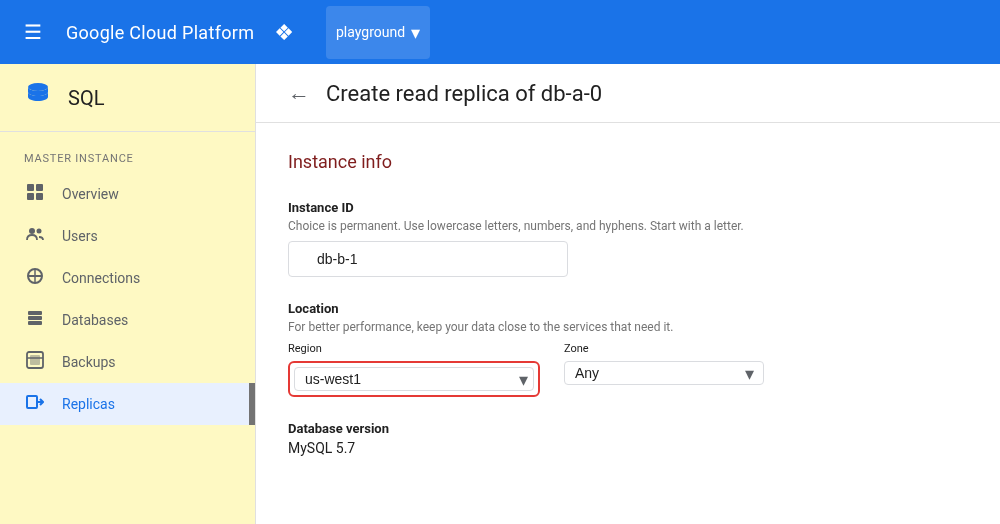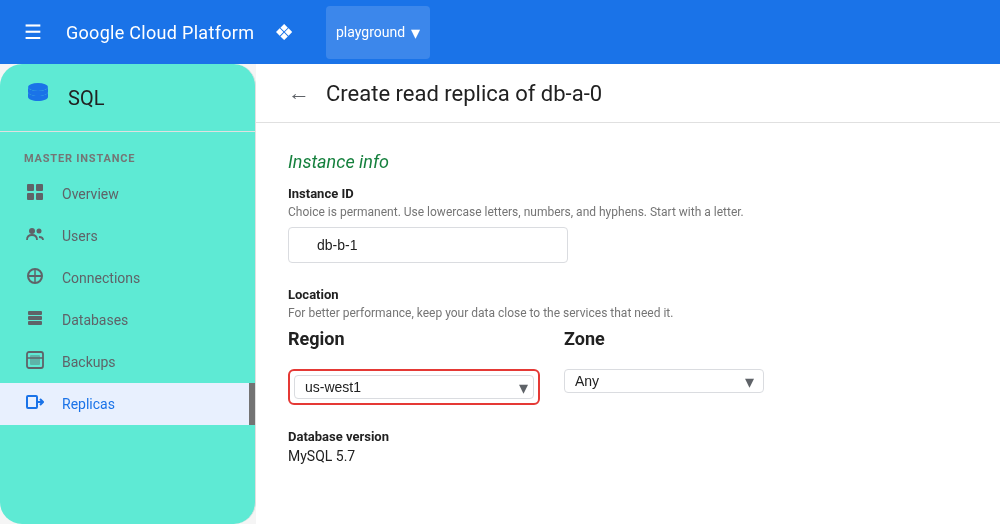--- a/index.html
+++ b/index.html
@@ -49,44 +49,43 @@
 
     
     .app-body {
       display: flex;
       height: calc(100vh - 64px);
     }
 
     
     .sidebar {
       width: 256px;
-      background: #5eead4;
+      background: #fef9c3;
       border-right: 1px solid #e0e0e0;
       flex-shrink: 0;
-      border-radius: 22px;
     }
     .sidebar-header {
       display: flex;
       align-items: center;
       gap: 16px;
       padding: 16px 24px;
       border-bottom: 1px solid #e0e0e0;
     }
     .sidebar-header-icon {
       color: #1a73e8;
       font-size: 28px;
     }
     .sidebar-header-title {
       font-size: 20px;
       font-weight: 400;
       color: #212121;
     }
     .sidebar-section-title {
       font-size: 11px;
-      font-weight: 700;
+      font-weight: 400;
       color: #757575;
       letter-spacing: 0.8px;
       padding: 20px 24px 8px 24px;
       text-transform: uppercase;
     }
     .sidebar-item {
       display: flex;
       align-items: center;
       gap: 16px;
       padding: 10px 24px;
@@ -134,23 +133,22 @@
       text-align: center;
     }
 
     .form-body {
       padding: 28px 32px;
     }
 
     .section-title {
       font-size: 18px;
       font-weight: 400;
-      color: #15803d;
-      margin-bottom: 14px;
-      font-style: italic;
+      color: #7f1d1d;
+      margin-bottom: 28px;
     }
 
     .form-group {
       margin-bottom: 24px;
     }
     .form-label {
       font-size: 13px;
       font-weight: 700;
       color: #212121;
       margin-bottom: 4px;
@@ -174,24 +172,24 @@
     .location-row {
       display: flex;
       gap: 24px;
       align-items: flex-start;
     }
     .location-col {
       display: flex;
       flex-direction: column;
     }
     .location-col-label {
-      font-size: 18px;
-      font-weight: 700;
-      color: #212121;
-      margin-bottom: 20px;
+      font-size: 11px;
+      font-weight: 400;
+      color: #212121;
+      margin-bottom: 6px;
     }
 
     .select-wrapper {
       position: relative;
       display: inline-block;
     }
     .select-wrapper.highlighted {
       border: 2px solid #e53935;
       border-radius: 6px;
       padding: 4px;

